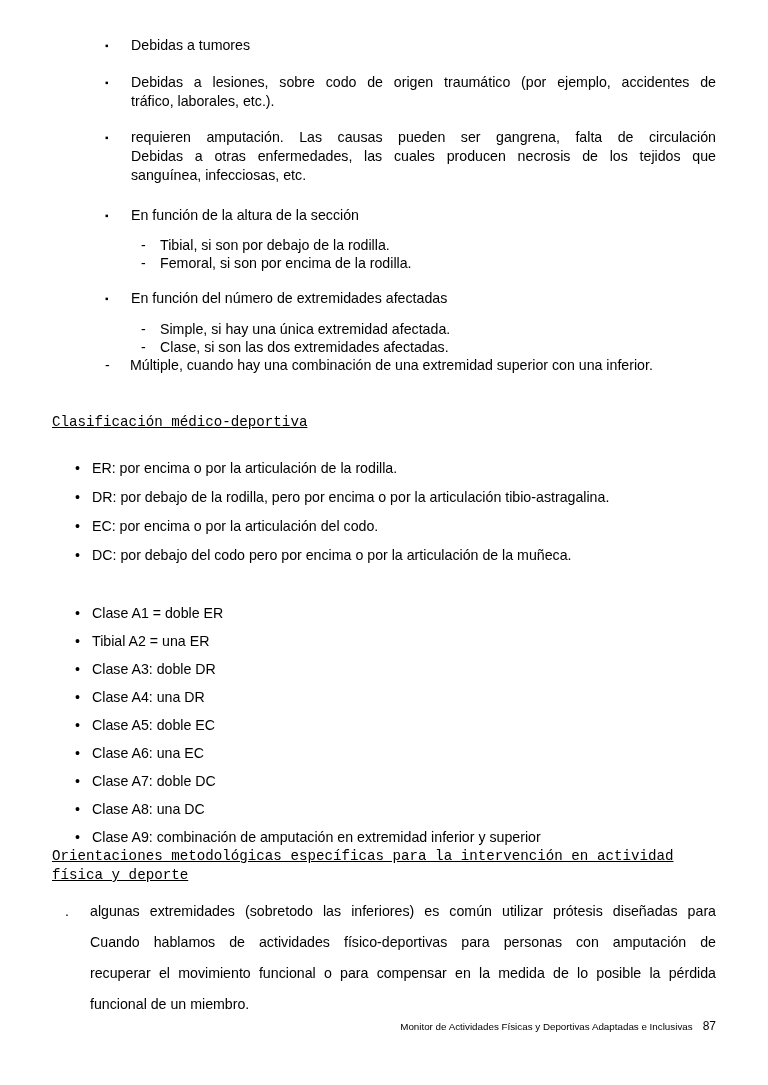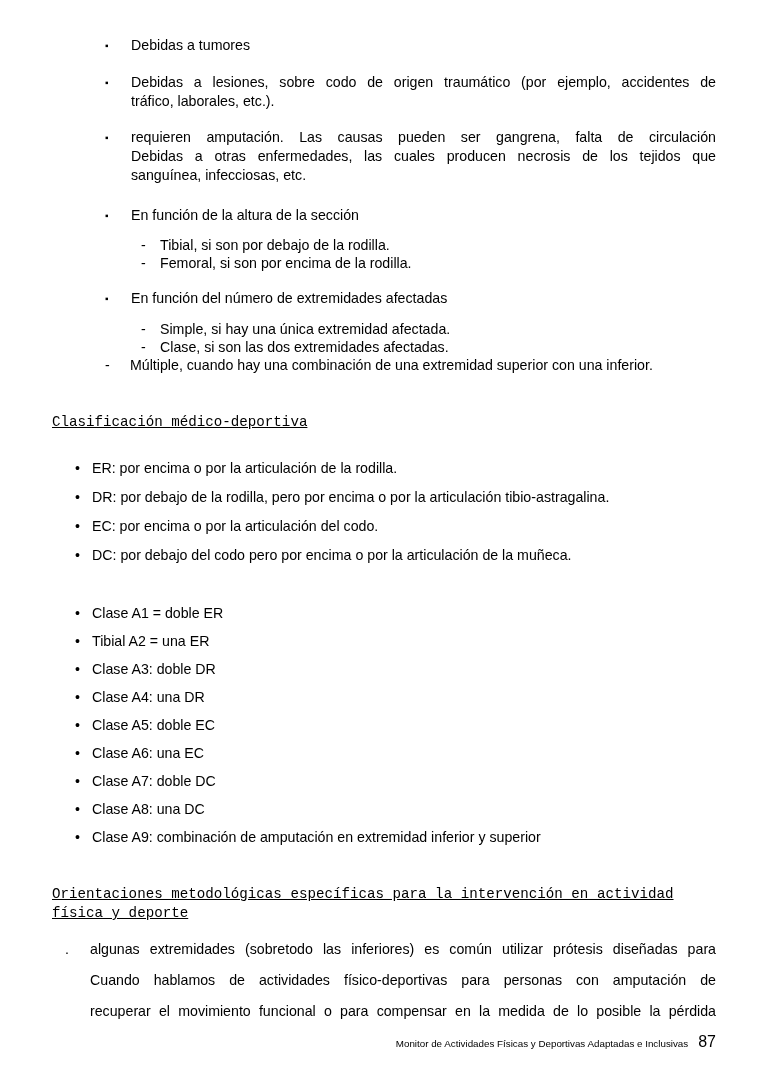--- a/index.html
+++ b/index.html
@@ -51,33 +51,32 @@
   .mb12 { margin-bottom: 12px; }
   .mb10 { margin-bottom: 10px; }
   .mb9  { margin-bottom: 9px; }
 
   .heading {
     text-decoration: underline;
     line-height: 19px;
     font-family: Liberation Mono, monospace;
   }
   .h1 { margin-top: 39px; margin-bottom: 27px; }
-  .h2 { margin-top: 38px; margin-bottom: 11px; }
+  .h2 { margin-bottom: 11px; }
   .classes-list { margin-top: 39px; }
 
   .footer {
     display: flex;
     justify-content: flex-end;
     align-items: baseline;
     gap: 10px;
-    margin-top: 8px;
     line-height: 13px;
   }
   .footer-text { font-size: 9.8px; }
-  .footer-num { font-size: 16px; }
+  .footer-num { font-size: 12px; }
 </style>
 </head>
 <body>
 
 <div class="page">
 
   <div class="row sq-row mb18">
     <span class="marker">▪</span>
     <span class="txt">Debidas a tumores</span>
   </div>
@@ -198,20 +197,21 @@
   <div class="h2">
     <span class="heading">Orientaciones metodológicas específicas para la intervención en actividad física y deporte</span>
   </div>
 
   <div class="row dot-row">
     <span class="marker">.</span>
     <div class="txt">
       <div class="jline">algunas extremidades (sobretodo las inferiores) es común utilizar prótesis diseñadas para</div>
       <div class="jline">Cuando hablamos de actividades físico-deportivas para personas con amputación de</div>
       <div class="jline">recuperar el movimiento funcional o para compensar en la medida de lo posible la pérdida</div>
+      <div>funcional de un miembro.</div>
     </div>
   </div>
 
   <div class="footer">
     <span class="footer-text">Monitor de Actividades Físicas y Deportivas Adaptadas e Inclusivas</span>
     <span class="footer-num">87</span>
   </div>
 
 </div>
 

